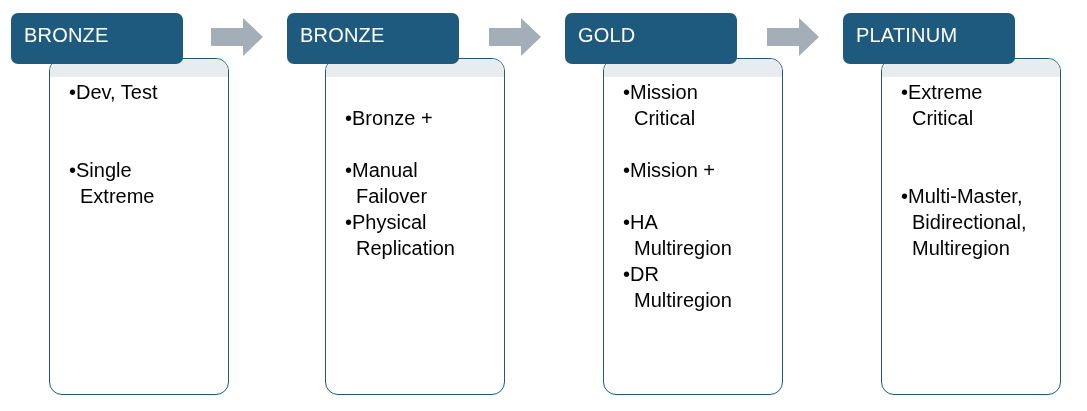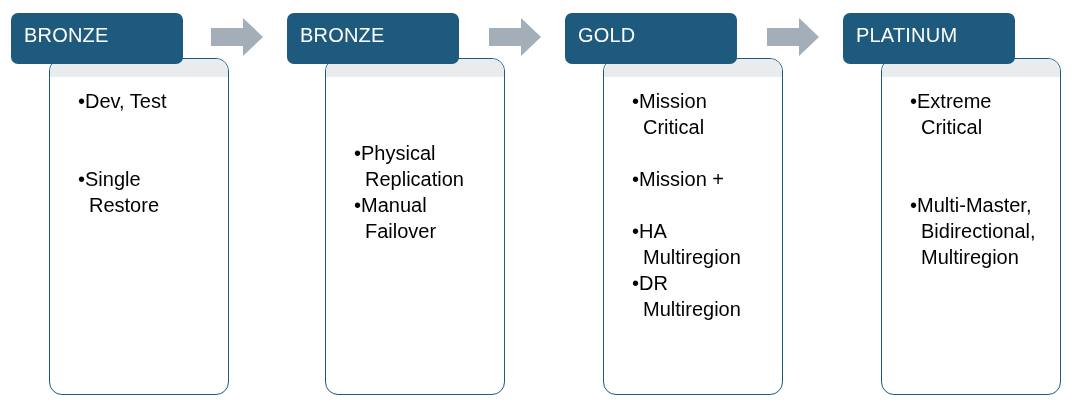--- a/index.html
+++ b/index.html
@@ -76,21 +76,21 @@
     border-top-left-radius: 11px;
     border-top-right-radius: 11px;
     pointer-events: none;
   }
 
   .bullets {
     position: absolute;
     left: 16px;
     top: 17px;
     right: 6px;
-    margin: 12px;
+    margin: 3px;
     padding: 0;
     list-style: none;
   }
   .bullets li {
     font-size: 20px;
     line-height: 26px;
     color: #000000;
     padding-left: 11px;
     text-indent: -11px;
     white-space: pre-line;
@@ -134,37 +134,38 @@
 <body>
 
 <div id="stage">
     <div class="tier tier-bronze">
       <div class="tier-card">
         <div class="card-shade"></div>
         <ul class="bullets">
           <li>Dev, Test</li>
           <li class="spacer2"></li>
           <li>Single
-Restore</li>
+Extreme</li>
         </ul>
       </div>
       <div class="tier-header">
         <div class="tier-header-label">BRONZE</div>
       </div>
     </div>
     <div class="tier tier-silver">
       <div class="tier-card">
         <div class="card-shade"></div>
         <ul class="bullets">
           <li class="spacer"></li>
-          <li class="spacer"></li>
+          <li>Bronze +</li>
+          <li class="spacer"></li>
+          <li>Manual
+Failover</li>
           <li>Physical
 Replication</li>
-          <li>Manual
-Failover</li>
         </ul>
       </div>
       <div class="tier-header">
         <div class="tier-header-label">BRONZE</div>
       </div>
     </div>
     <div class="tier tier-gold">
       <div class="tier-card">
         <div class="card-shade"></div>
         <ul class="bullets">

